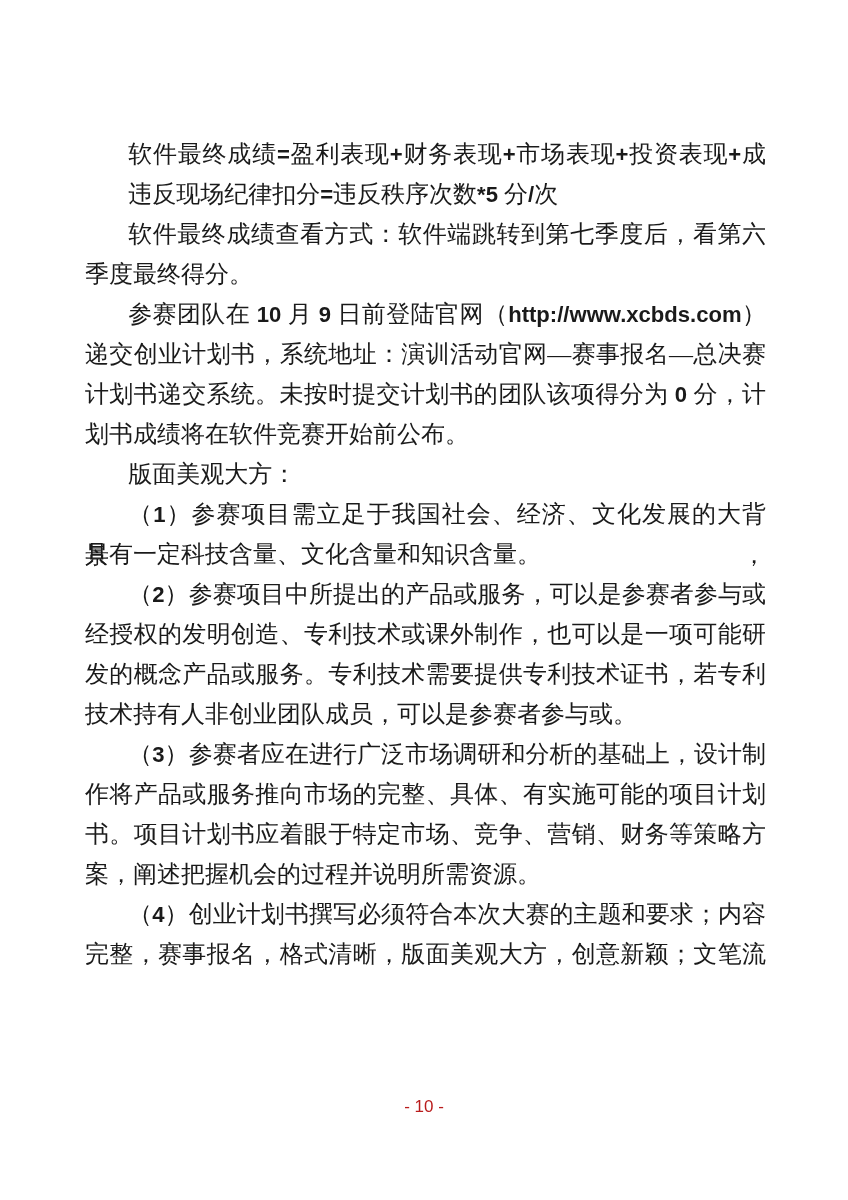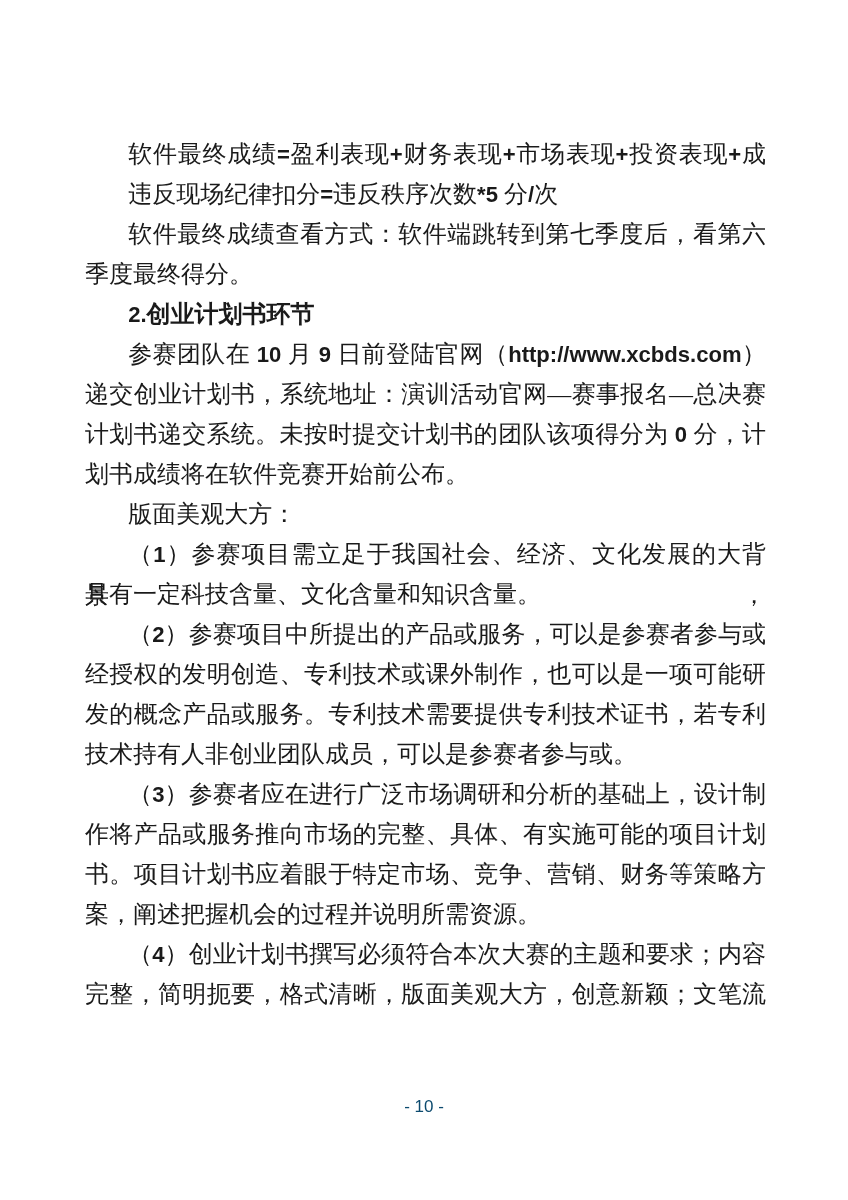--- a/index.html
+++ b/index.html
@@ -53,45 +53,44 @@
   }
   .footer {
     position: absolute;
     top: 1096px;
     left: 0;
     width: 848px;
     text-align: center;
     font-size: 17px;
     line-height: 22px;
     font-family: "Liberation Sans", sans-serif;
-    color: #0c4a6e;
+    color: #b91c1c;
   }
 </style>
 </head>
 <body>
 
 <div class="page">
   <div class="content">
       <div class="line indent fill">软件最终成绩<span class="latin">=</span>盈利表现<span class="latin">+</span>财务表现<span class="latin">+</span>市场表现<span class="latin">+</span>投资表现<span class="latin">+</span>成</div>
       <div class="line indent">违反现场纪律扣分<span class="latin">=</span>违反秩序次数<span class="latin">*5 </span>分<span class="latin">/</span>次</div>
       <div class="line indent fill">软件最终成绩查看方式：软件端跳转到第七季度后，看第六</div>
       <div class="line">季度最终得分。</div>
-      <div class="line indent bold"><span class="latin">2.</span>创业计划书环节</div>
       <div class="line indent fill">参赛团队在<span class="latin"> 10 </span>月<span class="latin"> 9 </span>日前登陆官网（<span class="latin">http://www.xcbds.com</span>）</div>
       <div class="line fill">递交创业计划书，系统地址：演训活动官网—赛事报名—总决赛</div>
       <div class="line fill">计划书递交系统。未按时提交计划书的团队该项得分为<span class="latin"> 0 </span>分，计</div>
       <div class="line">划书成绩将在软件竞赛开始前公布。</div>
       <div class="line indent">版面美观大方：</div>
       <div class="line indent fill">（<span class="latin">1</span>）参赛项目需立足于我国社会、经济、文化发展的大背景，</div>
       <div class="line">具有一定科技含量、文化含量和知识含量。</div>
       <div class="line indent fill">（<span class="latin">2</span>）参赛项目中所提出的产品或服务，可以是参赛者参与或</div>
       <div class="line fill">经授权的发明创造、专利技术或课外制作，也可以是一项可能研</div>
       <div class="line fill">发的概念产品或服务。专利技术需要提供专利技术证书，若专利</div>
       <div class="line">技术持有人非创业团队成员，可以是参赛者参与或。</div>
       <div class="line indent fill">（<span class="latin">3</span>）参赛者应在进行广泛市场调研和分析的基础上，设计制</div>
       <div class="line fill">作将产品或服务推向市场的完整、具体、有实施可能的项目计划</div>
       <div class="line fill">书。项目计划书应着眼于特定市场、竞争、营销、财务等策略方</div>
       <div class="line">案，阐述把握机会的过程并说明所需资源。</div>
       <div class="line indent fill">（<span class="latin">4</span>）创业计划书撰写必须符合本次大赛的主题和要求；内容</div>
-      <div class="line fill">完整，简明扼要，格式清晰，版面美观大方，创意新颖；文笔流</div>
+      <div class="line fill">完整，赛事报名，格式清晰，版面美观大方，创意新颖；文笔流</div>
     </div>
   <div class="footer">- 10 -</div>
 </div>
 
 </body></html>

